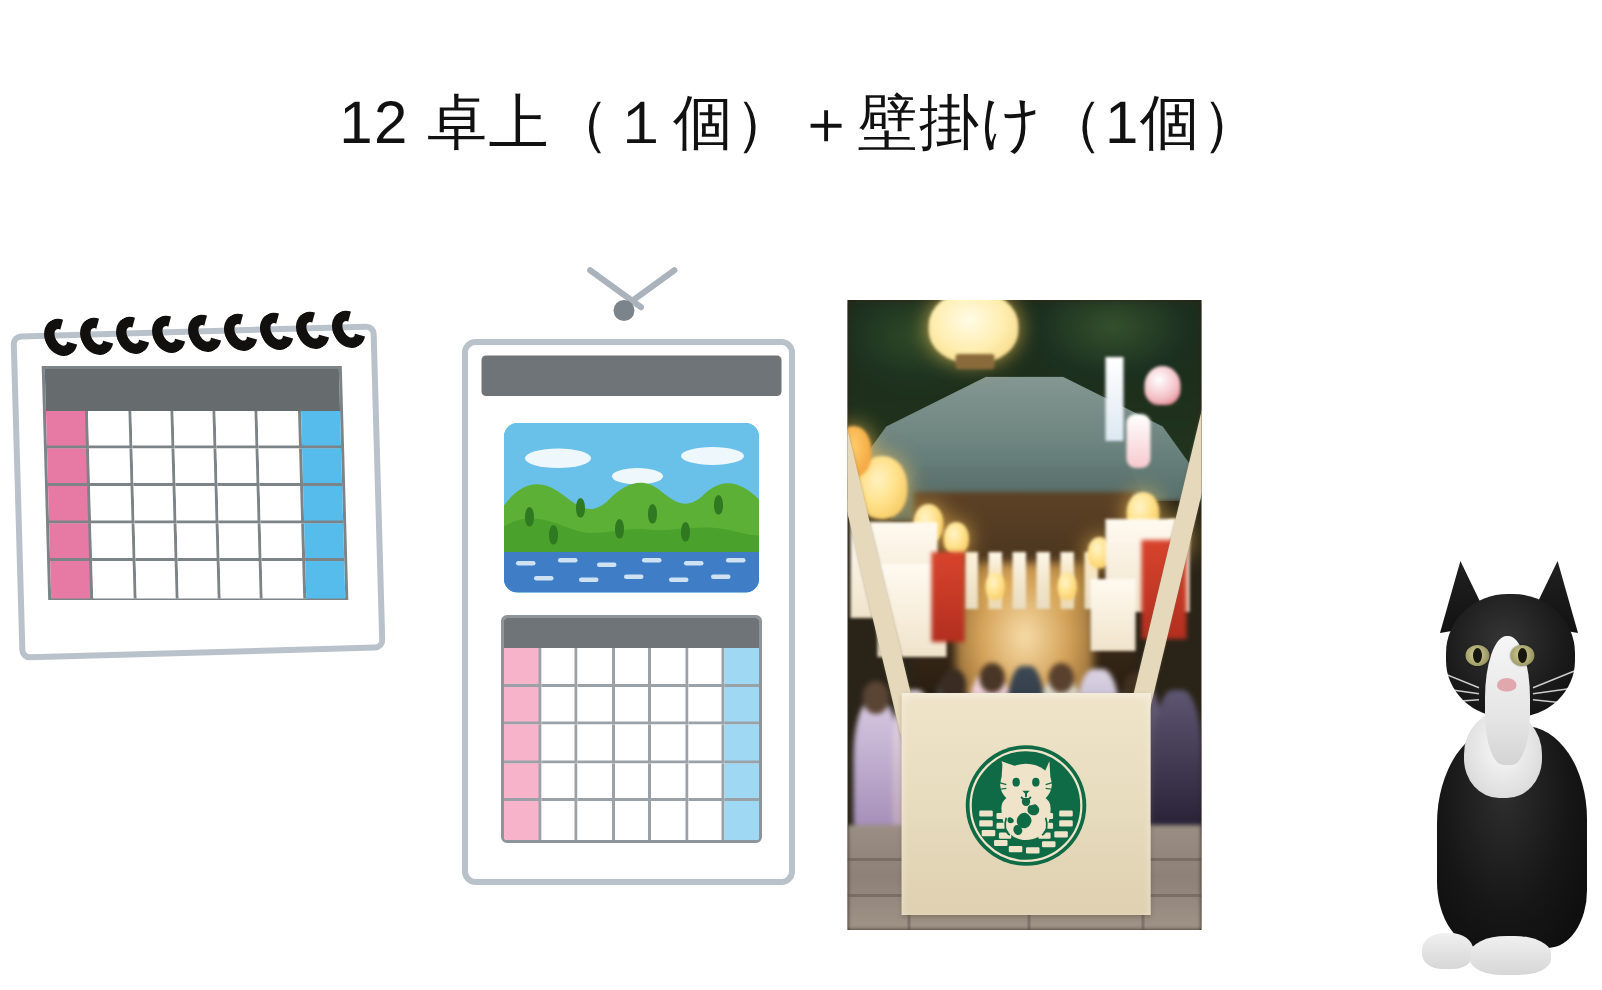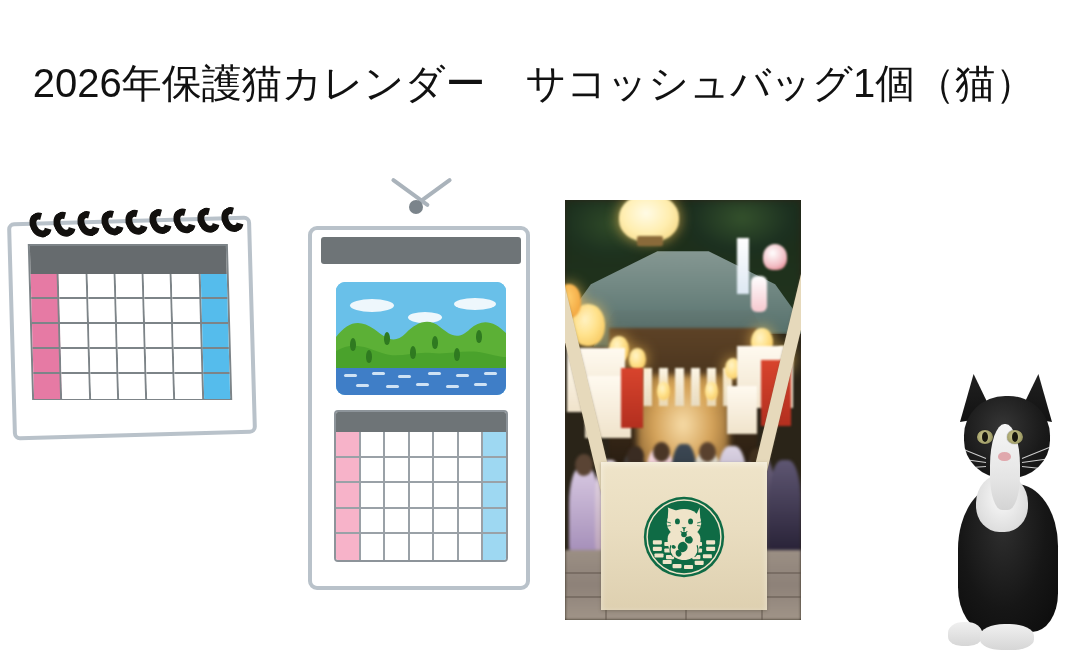--- a/index.html
+++ b/index.html
@@ -449,21 +449,21 @@
   }
   .kt-paw.p1 { left: 4px; width: 34px; }
   .kt-paw.p2 { left: 36px; width: 54px; bottom: 6px; height: 26px; }
 </style>
 </head>
 <body>
 
 <div id="page">
 
   <div id="title-block">
-    <div class="title-line-2">2026年保護猫カレンダー　サコッシュバッグ1個（猫）</div>
+    <div class="title-line-1">12  卓上（１個）＋壁掛け（1個）</div>
   </div>
 
   <div id="desk-calendar">
     <div class="dc-stand"></div>
     <div class="dc-stand-outline"></div>
     <div class="dc-stand-outline2"></div>
     <div class="dc-body"></div>
     <div class="dc-rings" id="dc-rings">
         <div class="dc-ring" style="left: 0px;"></div>
         <div class="dc-ring" style="left: 24px;"></div>

